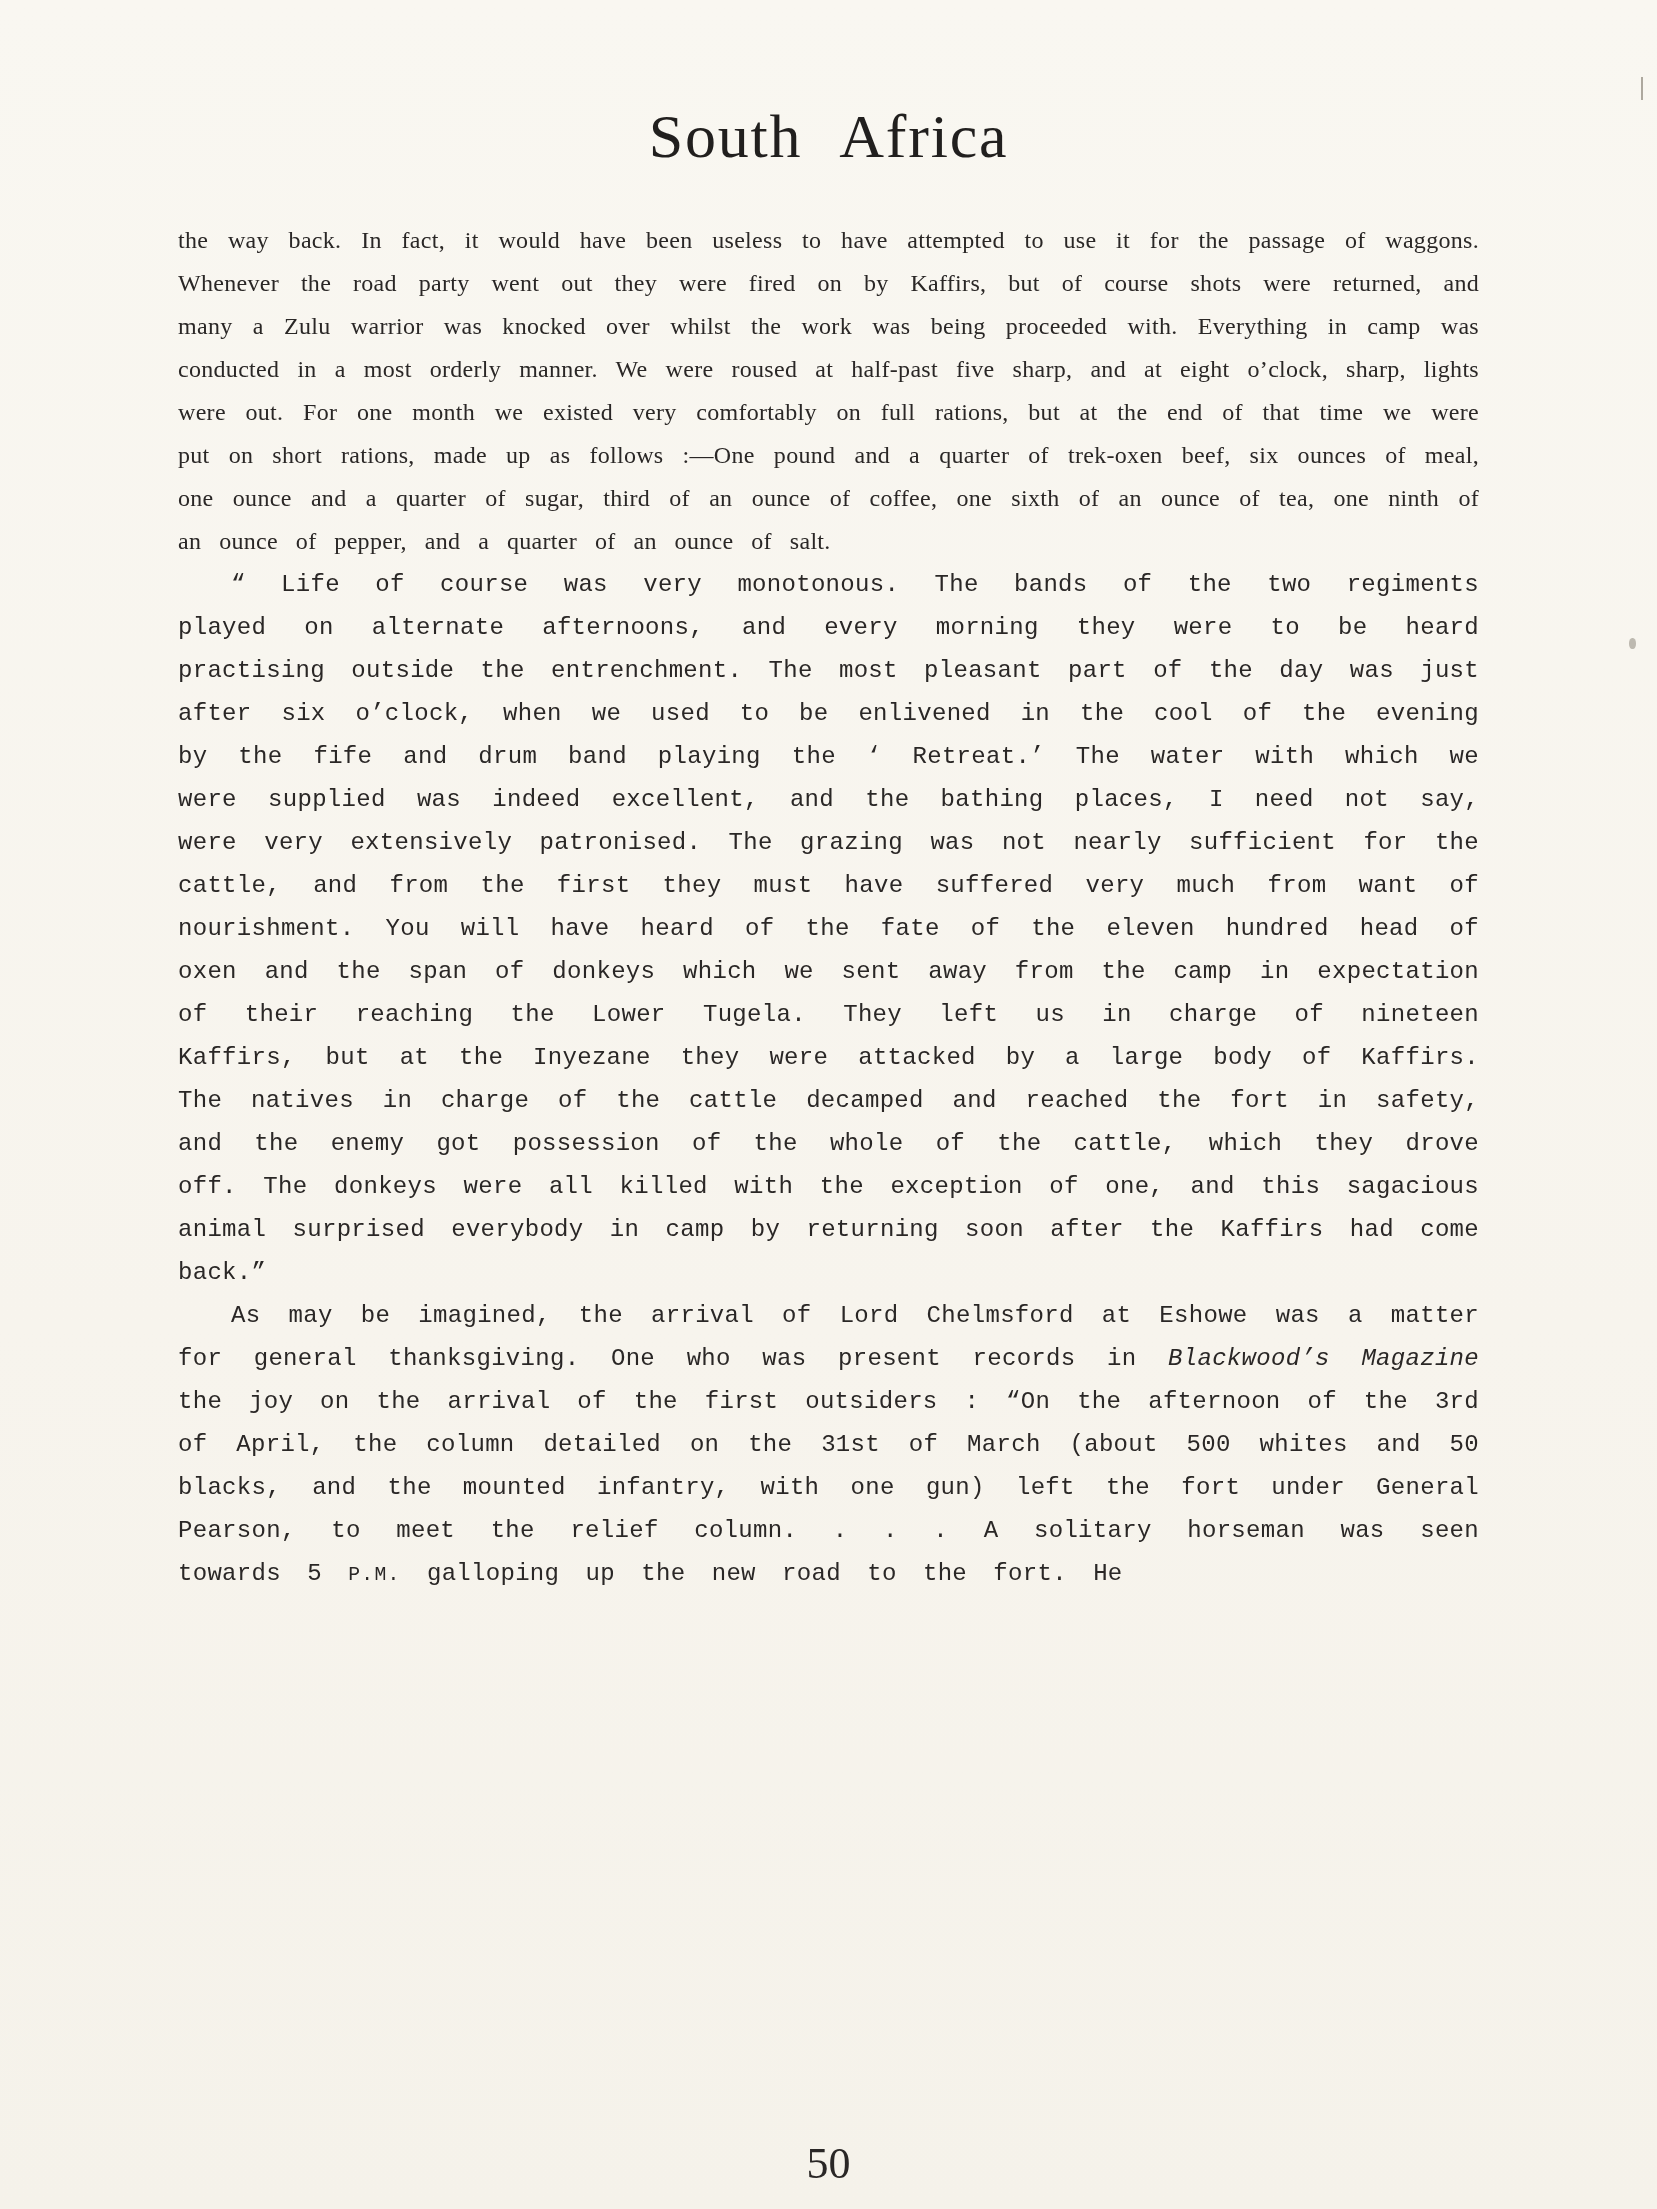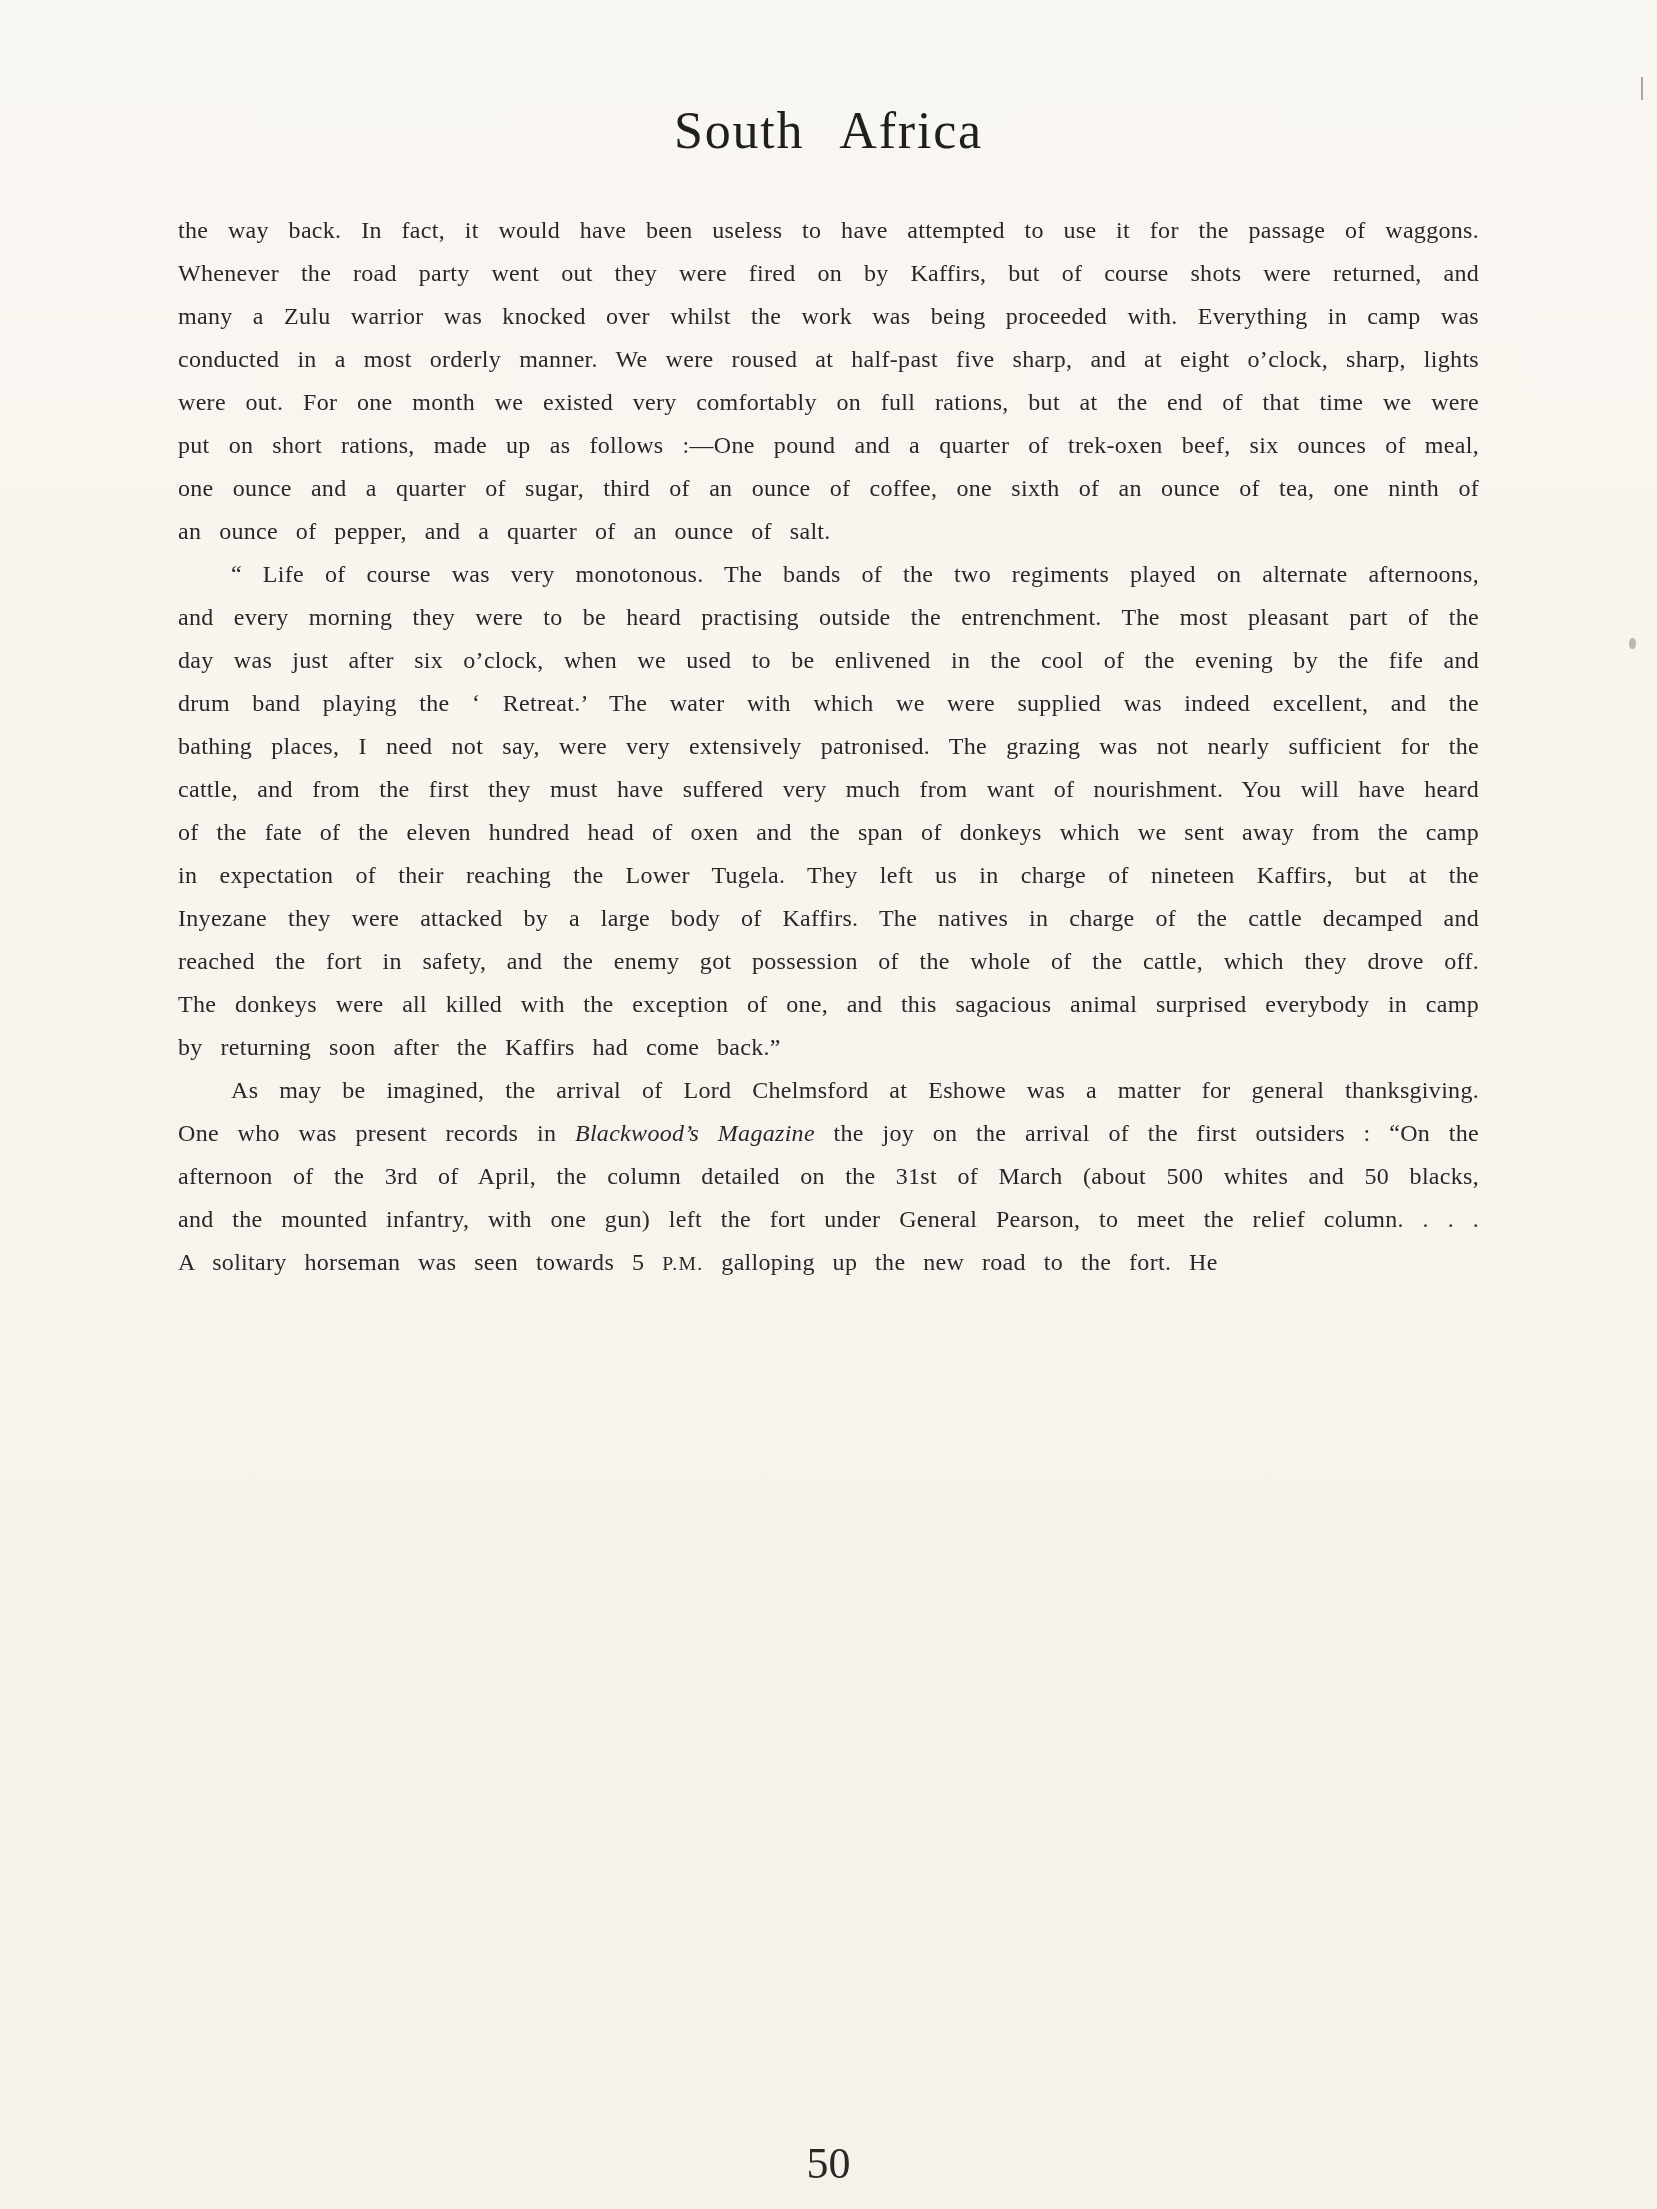--- a/index.html
+++ b/index.html
@@ -16,41 +16,42 @@
     color: #2a2726;
   }
   .page {
     width: 1301px;
     margin: 0 auto;
     padding-top: 105px;
   }
   .title {
     font-family: "Liberation Serif", serif;
     font-weight: 400;
-    font-size: 52px;
+    font-size: 62px;
     line-height: 1;
     text-align: center;
     margin: 0 0 52px 0;
     letter-spacing: 1.8px;
     word-spacing: 23px;
     color: #211f1e;
   }
   .text-block {
     font-size: 24px;
     line-height: 43px;
     text-align: justify;
     letter-spacing: 0.3px;
     word-spacing: 11.6px;
     color: #2a2726;
   }
   .text-block p {
     margin: 0;
   }
   .text-block p.indent {
     text-indent: 53px;
+    font-family: Liberation Mono, monospace;
   }
   .italic {
     font-style: italic;
   }
   .smallcaps {
     font-size: 0.82em;
     letter-spacing: 1.3px;
   }
   .page-number {
     position: absolute;

